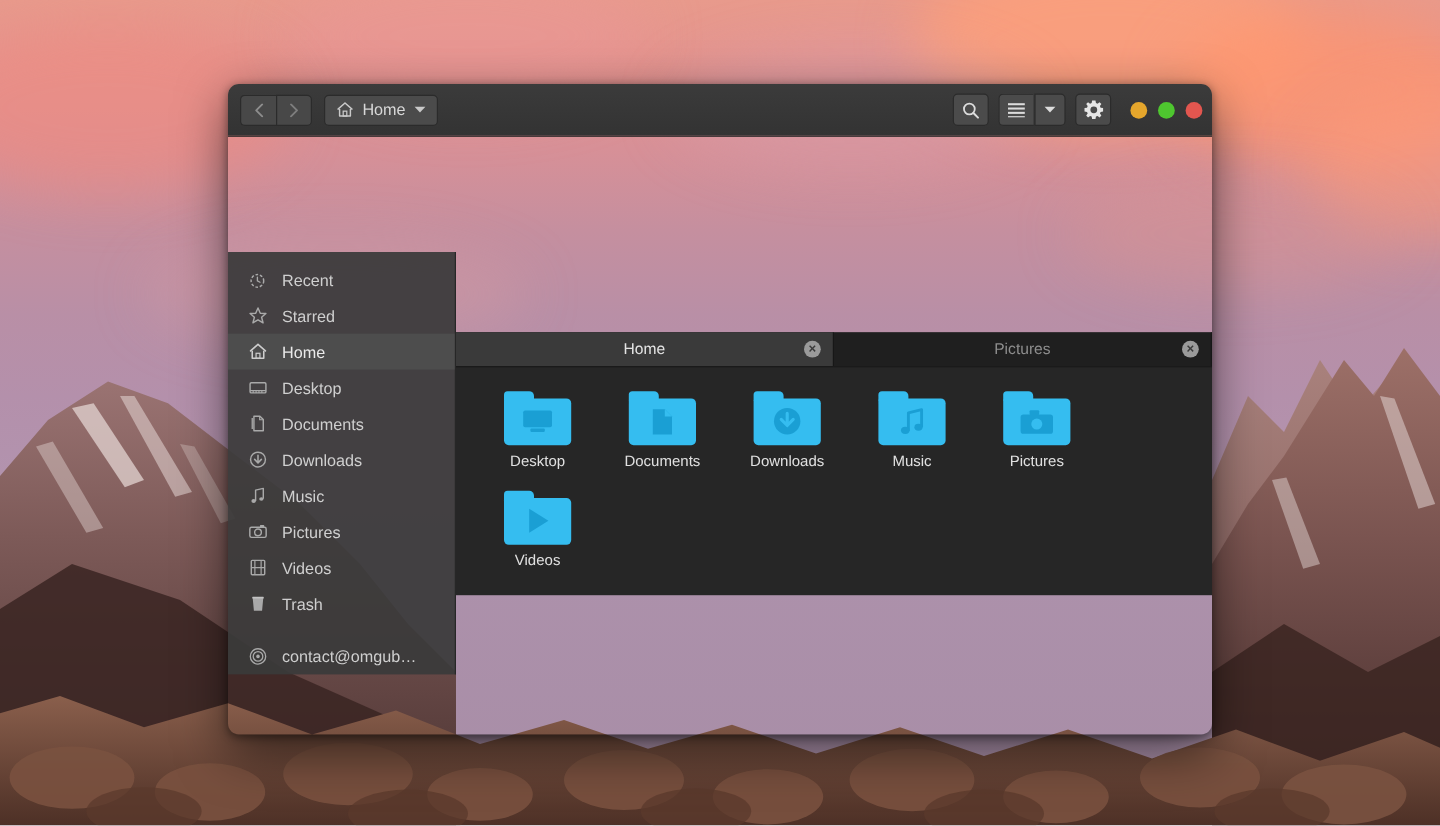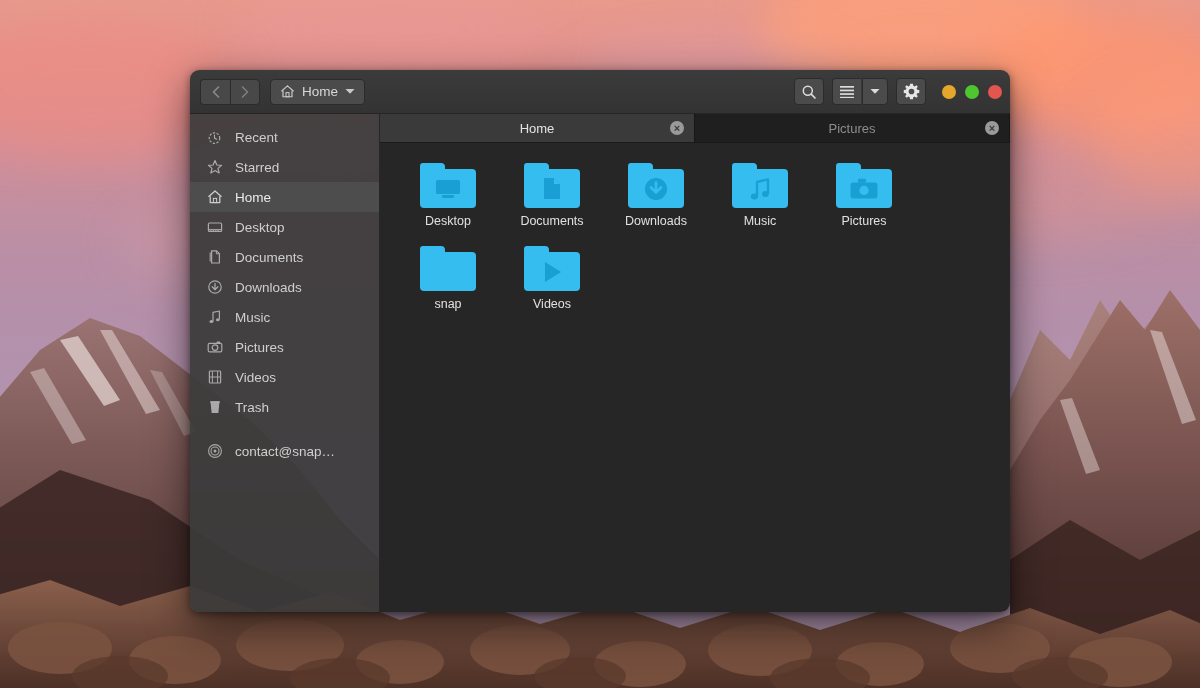--- a/index.html
+++ b/index.html
@@ -59,20 +59,21 @@
     position: absolute;
     left: 190px;
     top: 70px;
     width: 820px;
     height: 542px;
     border-radius: 9px;
     box-shadow: 0 14px 42px rgba(0,0,0,.55), 0 2px 8px rgba(0,0,0,.45);
     overflow: hidden;
     display: flex;
     flex-direction: column;
+    gap: 46px;
   }
 
   
   #headerbar {
     height: 44px;
     background: linear-gradient(to bottom, #3b3b3b, #333333);
     border-bottom: 1px solid #252525;
     display: flex;
     align-items: center;
     padding: 0 8px 0 10px;
@@ -113,21 +114,21 @@
     color: #dcdcdc;
   }
   .tbtn-group { display: flex; }
   .tbtn-group .tbtn:first-child { border-radius: 4px 0 0 4px; border-right: 1px solid #3a3a3a; }
   .tbtn-group .tbtn:last-child  { border-radius: 0 4px 4px 0; width: 26px; }
 
   .wctrls { display: flex; align-items: center; gap: 9px; margin-left: 8px; }
   .wdot { width: 14px; height: 14px; border-radius: 50%; }
 
   
-  #body { flex: 1; display: flex; min-height: 0; }
+  #body { flex: 1; display: flex; min-height: 0; align-items: center; }
 
   #sidebar {
     width: 190px;
     flex: none;
     background: rgba(58,58,58,.93);
     border-right: 1px solid #272727;
     padding-top: 8px;
     overflow: hidden;
   }
   .sb-item {
@@ -461,21 +462,21 @@
         <div class="sb-gap"></div>
 
         <div class="sb-item">
           <span class="sb-icon">
             <svg width="16" height="16" viewBox="0 0 16 16">
               <circle cx="8" cy="8" r="6.4" stroke="#a9a9a9" stroke-width="1.1" fill="none"></circle>
               <circle cx="8" cy="8" r="4" stroke="#a9a9a9" stroke-width="1.1" fill="none"></circle>
               <circle cx="8" cy="8" r="1.5" fill="#a9a9a9"></circle>
             </svg>
           </span>
-          <span>contact@snap…</span>
+          <span>contact@omgub…</span>
         </div>
 
       </div>
 
       <div id="content">
 
         <div id="tabbar">
           <div class="tab active">
             <span>Home</span>
             <span class="tab-close">×</span>
@@ -555,27 +556,20 @@
                   <rect x="0.5" y="4.5" width="27" height="16" rx="2.4" fill="#1a9fd4"></rect>
                   <rect x="8" y="0.8" width="8" height="4" rx="1" fill="#1a9fd4"></rect>
                   <circle cx="14" cy="12.4" r="4.6" fill="#35bdf0"></circle>
                 </svg>
               </div>
             </div>
             <div class="fname">Pictures</div>
           </div>
 
 
-          <div class="fitem">
-            <div class="folder">
-              <div class="tab-lip"></div>
-                <div class="body-rect"></div>
-            </div>
-            <div class="fname">snap</div>
-          </div>
 
 
           <div class="fitem">
             <div class="folder">
               <div class="tab-lip"></div>
                 <div class="body-rect"></div>
               <div class="emb">
                 <svg width="22" height="24" viewBox="0 0 22 24">
                   <path d="M4 2 L20 12 L4 22 Z" fill="#1a9fd4"></path>
                 </svg>

